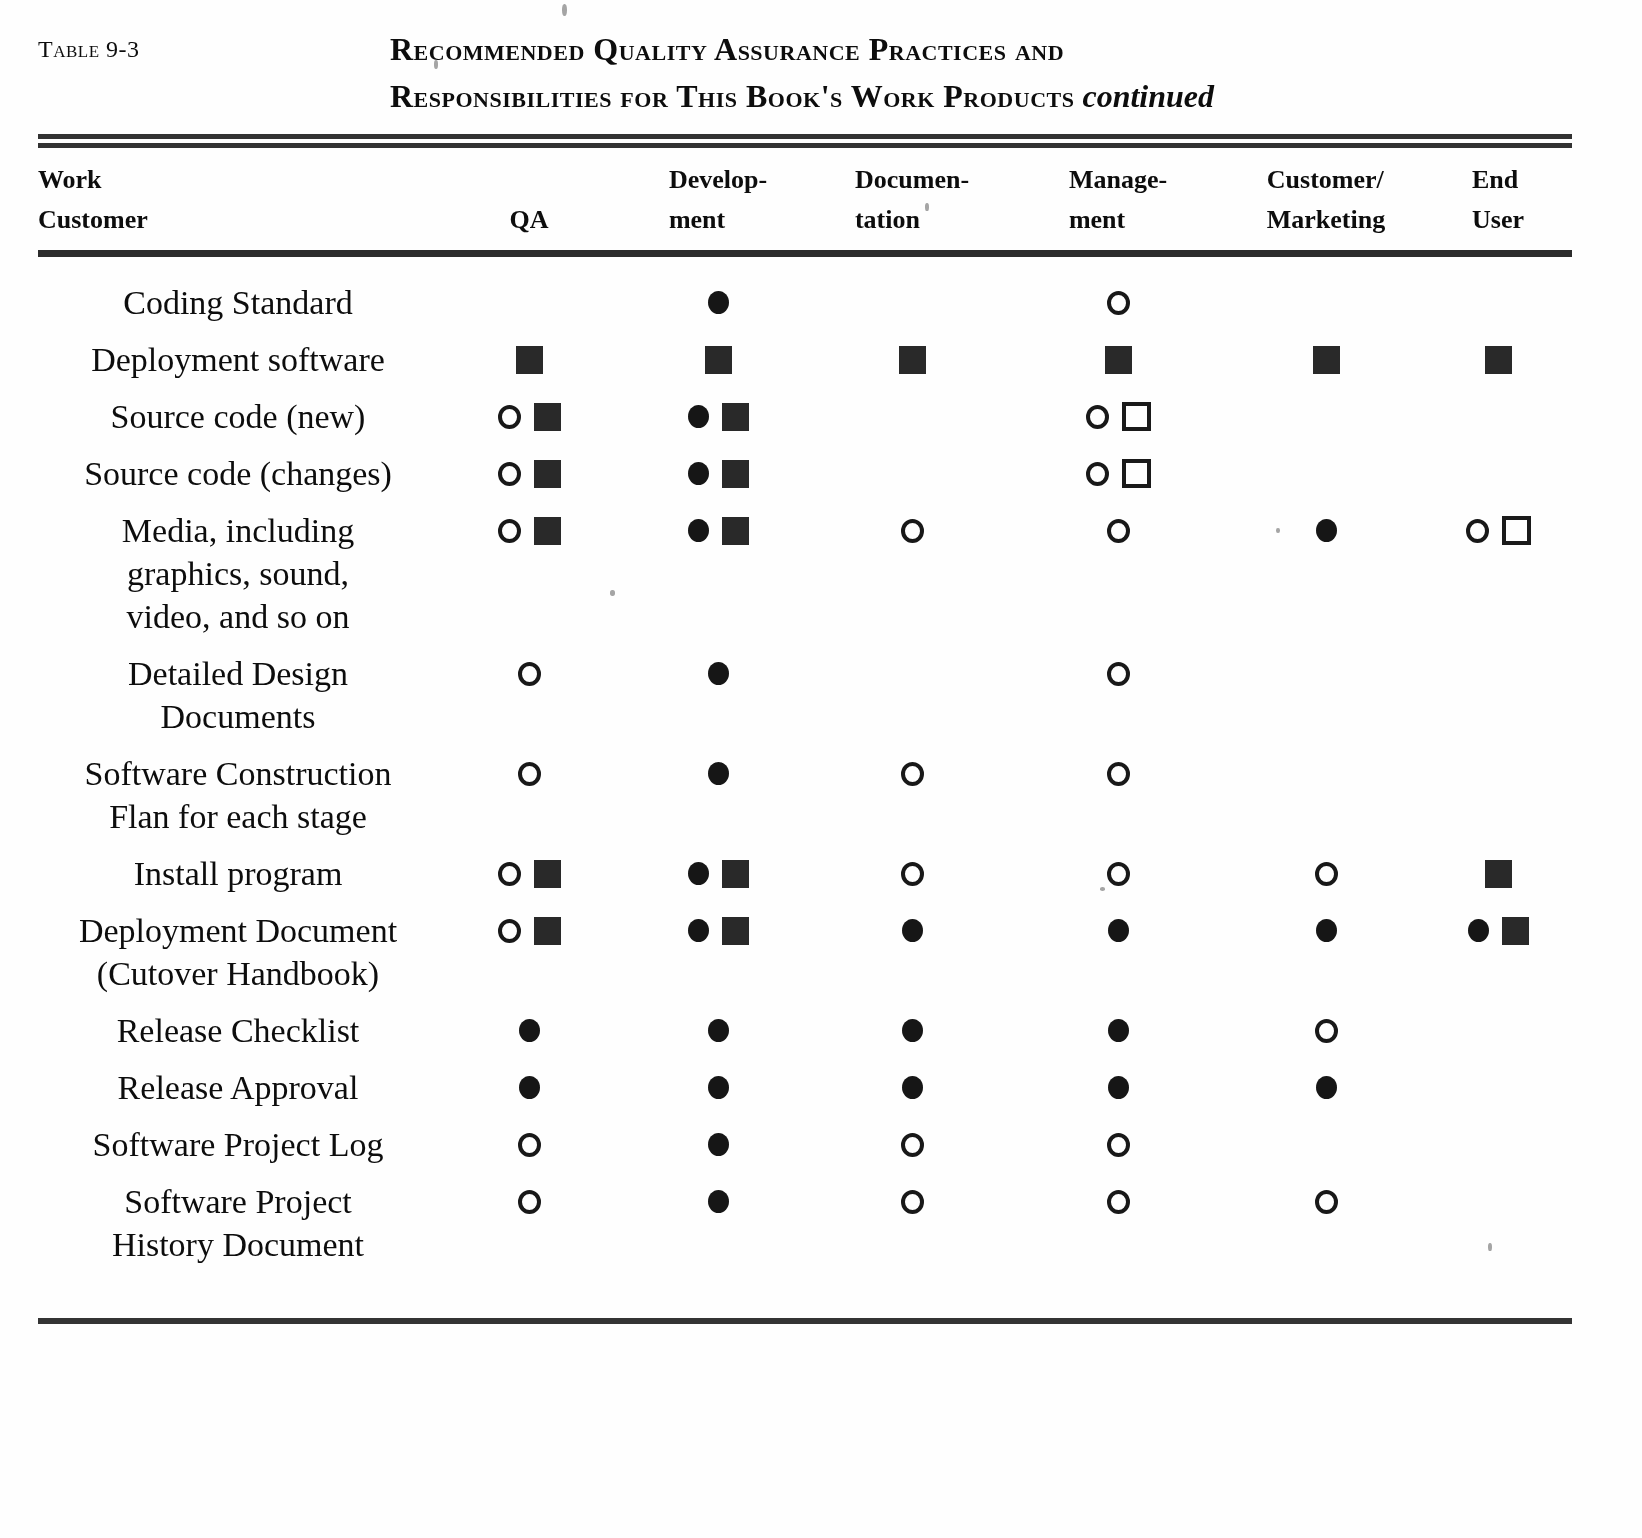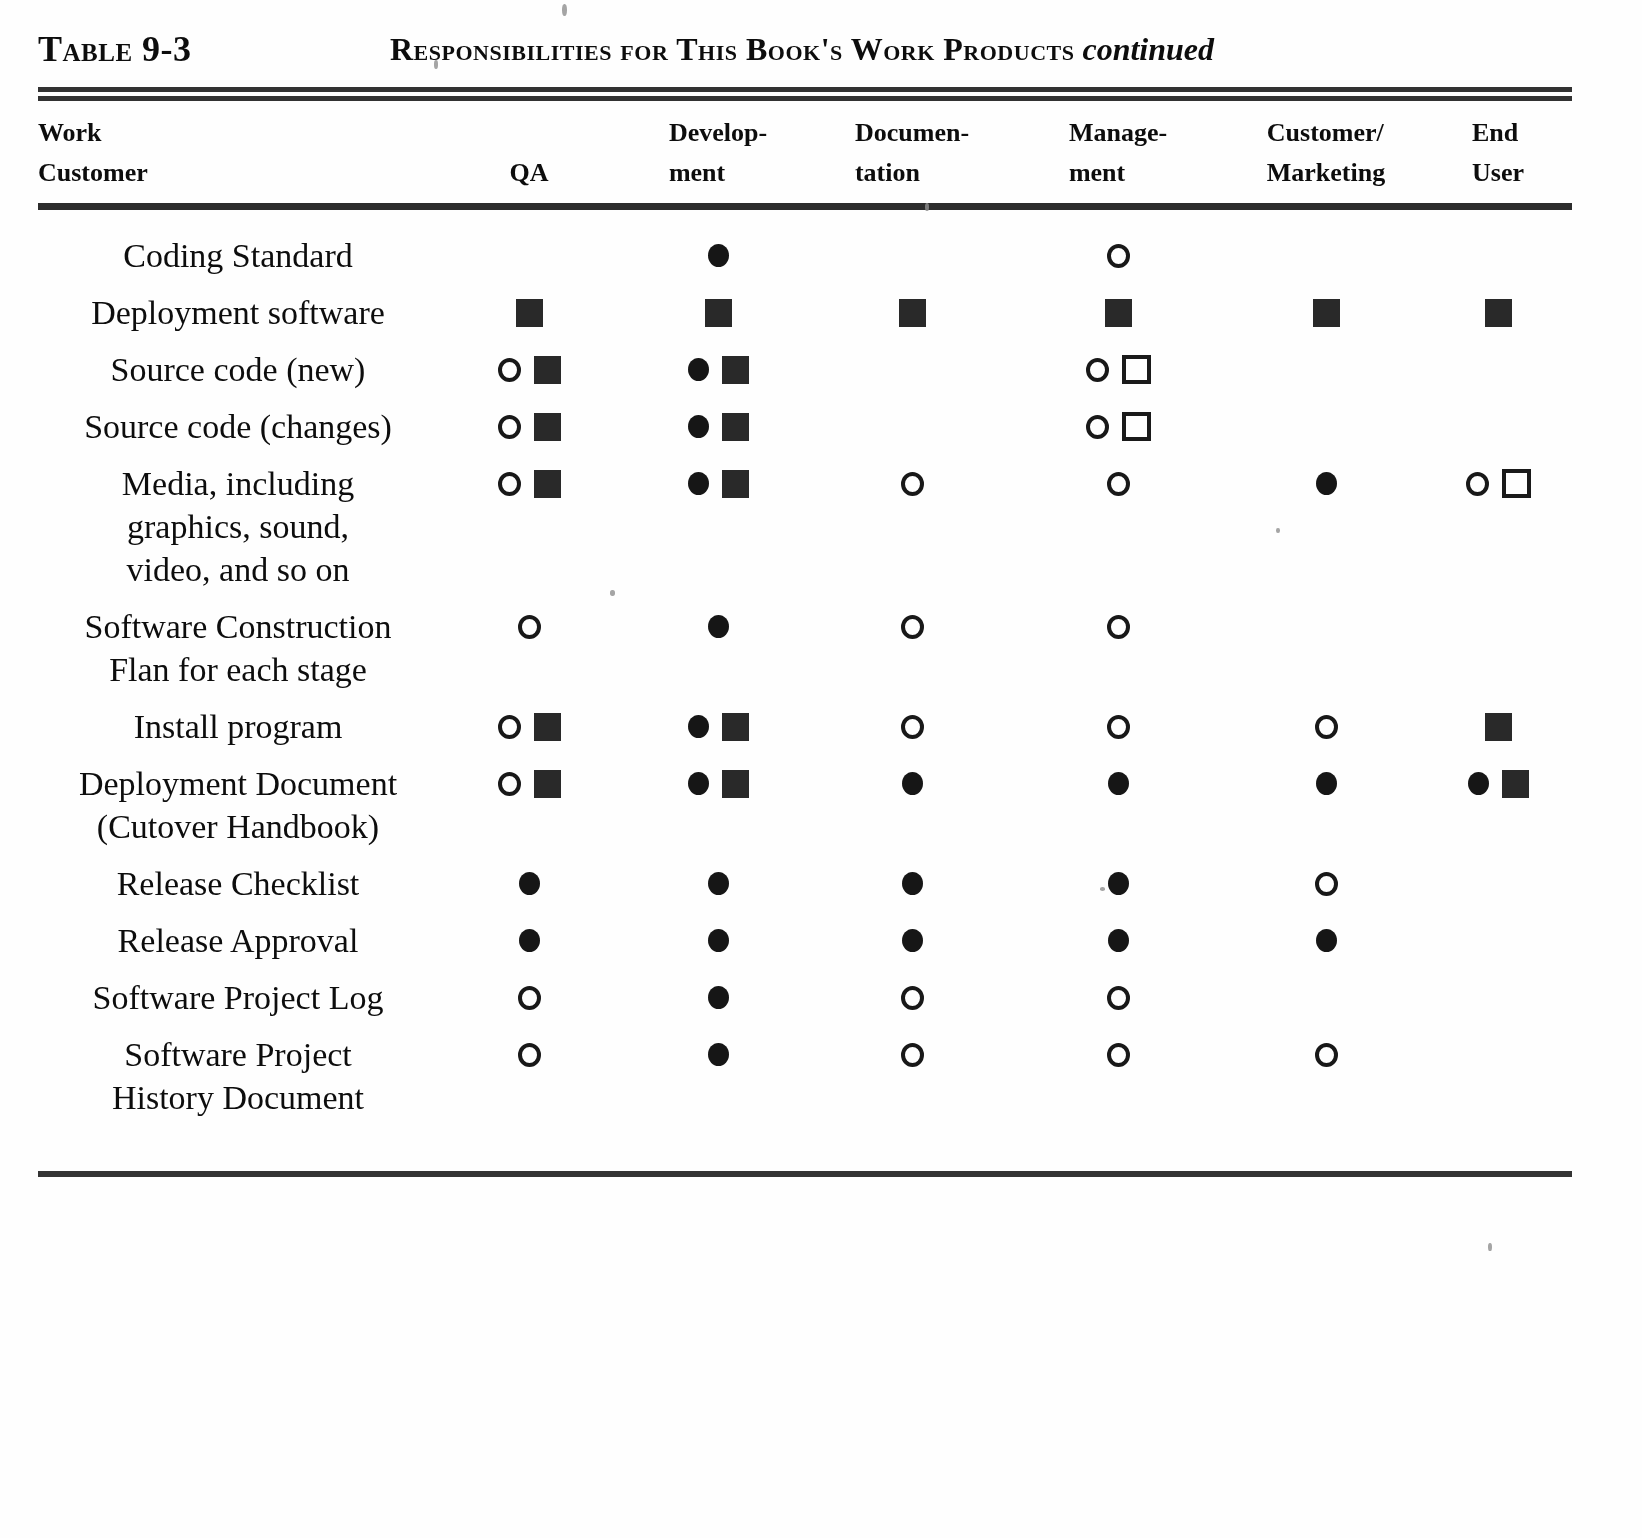--- a/index.html
+++ b/index.html
@@ -10,23 +10,23 @@
     background: #fefefe;
     font-family: "Liberation Serif", "DejaVu Serif", serif;
     color: #0d0d0d;
     overflow: hidden;
   }
 
   
   .caption { display: flex; padding: 26px 0 0 38px; }
   .cap-label {
     width: 352px;
-    font-weight: bold;
+    font-weight: normal;
     font-variant: small-caps;
-    font-size: 36px;
+    font-size: 24px;
     line-height: 47px;
     letter-spacing: 0.5px;
     flex: none;
   }
   .cap-title {
     font-weight: bold;
     font-variant: small-caps;
     font-size: 32px;
     line-height: 47px;
     letter-spacing: 0.5px;
@@ -110,20 +110,21 @@
   .speck.s7 { left: 1488px; top: 1243px; width: 4px; height: 8px;  }
 </style>
 </head>
 <body>
 
 <div class="page">
 
   <div class="caption">
     <div class="cap-label">Table 9-3</div>
     <div class="cap-title">
+      <div>Recommended Quality Assurance Practices and</div>
       <div><span>Responsibilities for This Book's Work Products</span><span class="continued">continued</span></div>
     </div>
   </div>
 
   <table class="qa-table">
     <colgroup id="colgroup">
         <col class="col-product">
         <col class="col-qa">
         <col class="col-development">
         <col class="col-documentation">
@@ -304,20 +305,50 @@
           </td>
           <td>
             <div class="cell-syms">
               <span class="sym open-circle"></span>
               <span class="sym open-square"></span>
             </div>
           </td>
         </tr>
         <tr>
           <th class="product">
+            <div>Detailed Design</div>
+            <div>Documents</div>
+          </th>
+          <td>
+            <div class="cell-syms">
+              <span class="sym open-circle"></span>
+            </div>
+          </td>
+          <td>
+            <div class="cell-syms">
+              <span class="sym filled-circle"></span>
+            </div>
+          </td>
+          <td>
+            <div class="cell-syms"></div>
+          </td>
+          <td>
+            <div class="cell-syms">
+              <span class="sym open-circle"></span>
+            </div>
+          </td>
+          <td>
+            <div class="cell-syms"></div>
+          </td>
+          <td>
+            <div class="cell-syms"></div>
+          </td>
+        </tr>
+        <tr>
+          <th class="product">
             <div>Software Construction</div>
             <div>Flan for each stage</div>
           </th>
           <td>
             <div class="cell-syms">
               <span class="sym open-circle"></span>
             </div>
           </td>
           <td>
             <div class="cell-syms">

